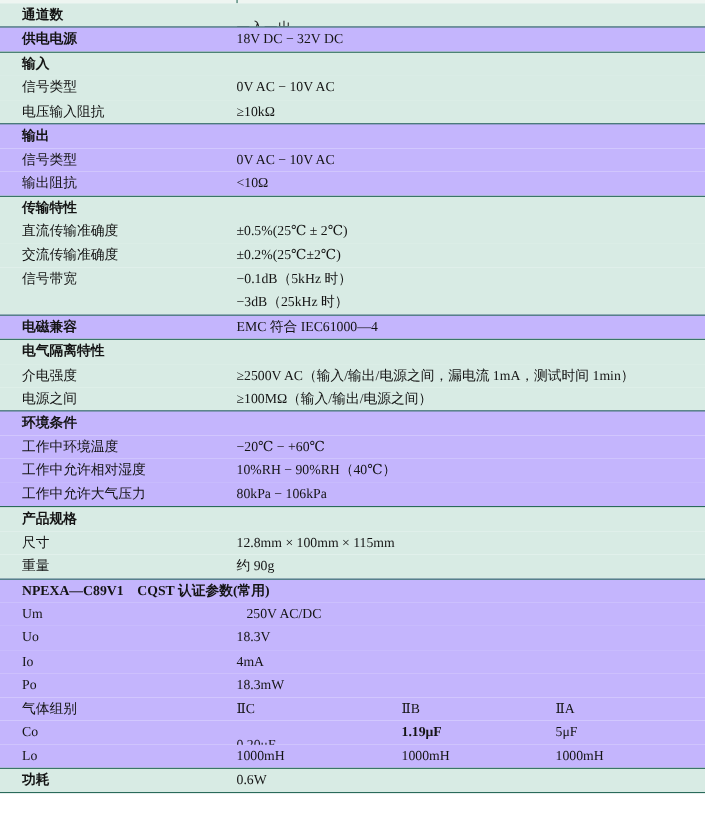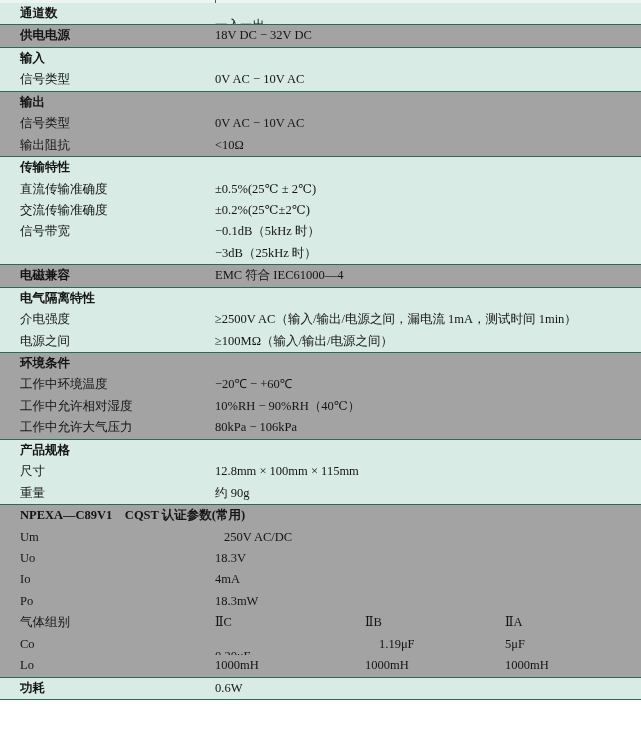--- a/index.html
+++ b/index.html
@@ -8,21 +8,21 @@
     font-family:"Liberation Serif","DejaVu Serif",serif;
     color:#141414;font-size:12.5px;
     -webkit-font-smoothing:antialiased;
   }
   *,*:before,*:after{box-sizing:border-box;}
   .spec-table{position:relative;width:641px;}
   .top-strip{position:relative;height:3px;background:#eef5f1;}
   .top-tick{position:absolute;left:215px;top:0;width:1px;height:3px;background:#2a6a5a;}
   .row{position:relative;width:641px;}
   .row.green{background:#d8ebe4;}
-  .row.white{background:#a3a3a3;}
+  .row.white{background:#c4b5fd;}
   .row.bt{border-top:1px solid #2a6a5a;}
   .row.bb{border-bottom:1px solid #2a6a5a;}
   .label{position:absolute;left:20px;top:0;line-height:21.45px;white-space:pre;}
   .label.bold{font-weight:bold;}
   .val{position:absolute;line-height:21.45px;white-space:pre;}
 </style>
 </head>
 <body>
 
 <div class="spec-table">
@@ -37,20 +37,24 @@
       <div class="row white bt" style="height: 22.45px;">
         <span class="label bold">供电电源</span>
         <span class="val" style="left: 215px; top: 0px;">18V DC − 32V DC</span>
       </div>
       <div class="row green bt" style="height: 22.45px;">
         <span class="label bold">输入</span>
       </div>
       <div class="row green" style="height: 21.45px;">
         <span class="label">信号类型</span>
         <span class="val" style="left: 215px; top: 0px;">0V AC − 10V AC</span>
+      </div>
+      <div class="row green" style="height: 21.45px;">
+        <span class="label">电压输入阻抗</span>
+        <span class="val" style="left: 215px; top: 0px;">≥10kΩ</span>
       </div>
       <div class="row white bt" style="height: 22.45px;">
         <span class="label bold">输出</span>
       </div>
       <div class="row white" style="height: 21.45px;">
         <span class="label">信号类型</span>
         <span class="val" style="left: 215px; top: 0px;">0V AC − 10V AC</span>
       </div>
       <div class="row white" style="height: 21.45px;">
         <span class="label">输出阻抗</span>
@@ -83,21 +87,21 @@
         <span class="label">介电强度</span>
         <span class="val" style="left: 215px; top: 0px;">≥2500V AC（输入/输出/电源之间，漏电流 1mA，测试时间 1min）</span>
       </div>
       <div class="row green" style="height: 21.45px;">
         <span class="label">电源之间</span>
         <span class="val" style="left: 215px; top: 0px;">≥100MΩ（输入/输出/电源之间）</span>
       </div>
       <div class="row white bt" style="height: 22.45px;">
         <span class="label bold">环境条件</span>
       </div>
-      <div class="row white" style="height: 21.45px; font-family: Liberation Serif, serif;">
+      <div class="row white" style="height: 21.45px;">
         <span class="label">工作中环境温度</span>
         <span class="val" style="left: 215px; top: 0px;">−20℃ − +60℃</span>
       </div>
       <div class="row white" style="height: 21.45px;">
         <span class="label">工作中允许相对湿度</span>
         <span class="val" style="left: 215px; top: 0px;">10%RH − 90%RH（40℃）</span>
       </div>
       <div class="row white" style="height: 21.45px;">
         <span class="label">工作中允许大气压力</span>
         <span class="val" style="left: 215px; top: 0px;">80kPa − 106kPa</span>
@@ -134,21 +138,21 @@
       </div>
       <div class="row white" style="height: 21.45px; padding-left: 48px;">
         <span class="label">气体组别</span>
         <span class="val" style="left: 215px; top: 0px;">ⅡC</span>
         <span class="val" style="left: 365px; top: 0px;">ⅡB</span>
         <span class="val" style="left: 505px; top: 0px;">ⅡA</span>
       </div>
       <div class="row white" style="height: 21.45px;">
         <span class="label">Co</span>
         <span class="val" style="left: 215px; top: 0px; margin-top: 12px;">0.20μF</span>
-        <span class="val" style="left: 379px; top: 0px;">1.19μF</span>
+        <span class="val" style="left: 365px; top: 0px; font-weight: bold;">1.19μF</span>
         <span class="val" style="left: 505px; top: 0px;">5μF</span>
       </div>
       <div class="row white" style="height: 21.45px;">
         <span class="label">Lo</span>
         <span class="val" style="left: 215px; top: 0px;">1000mH</span>
         <span class="val" style="left: 365px; top: 0px;">1000mH</span>
         <span class="val" style="left: 505px; top: 0px;">1000mH</span>
       </div>
       <div class="row green bt bb" style="height: 23.45px;">
         <span class="label bold">功耗</span>

